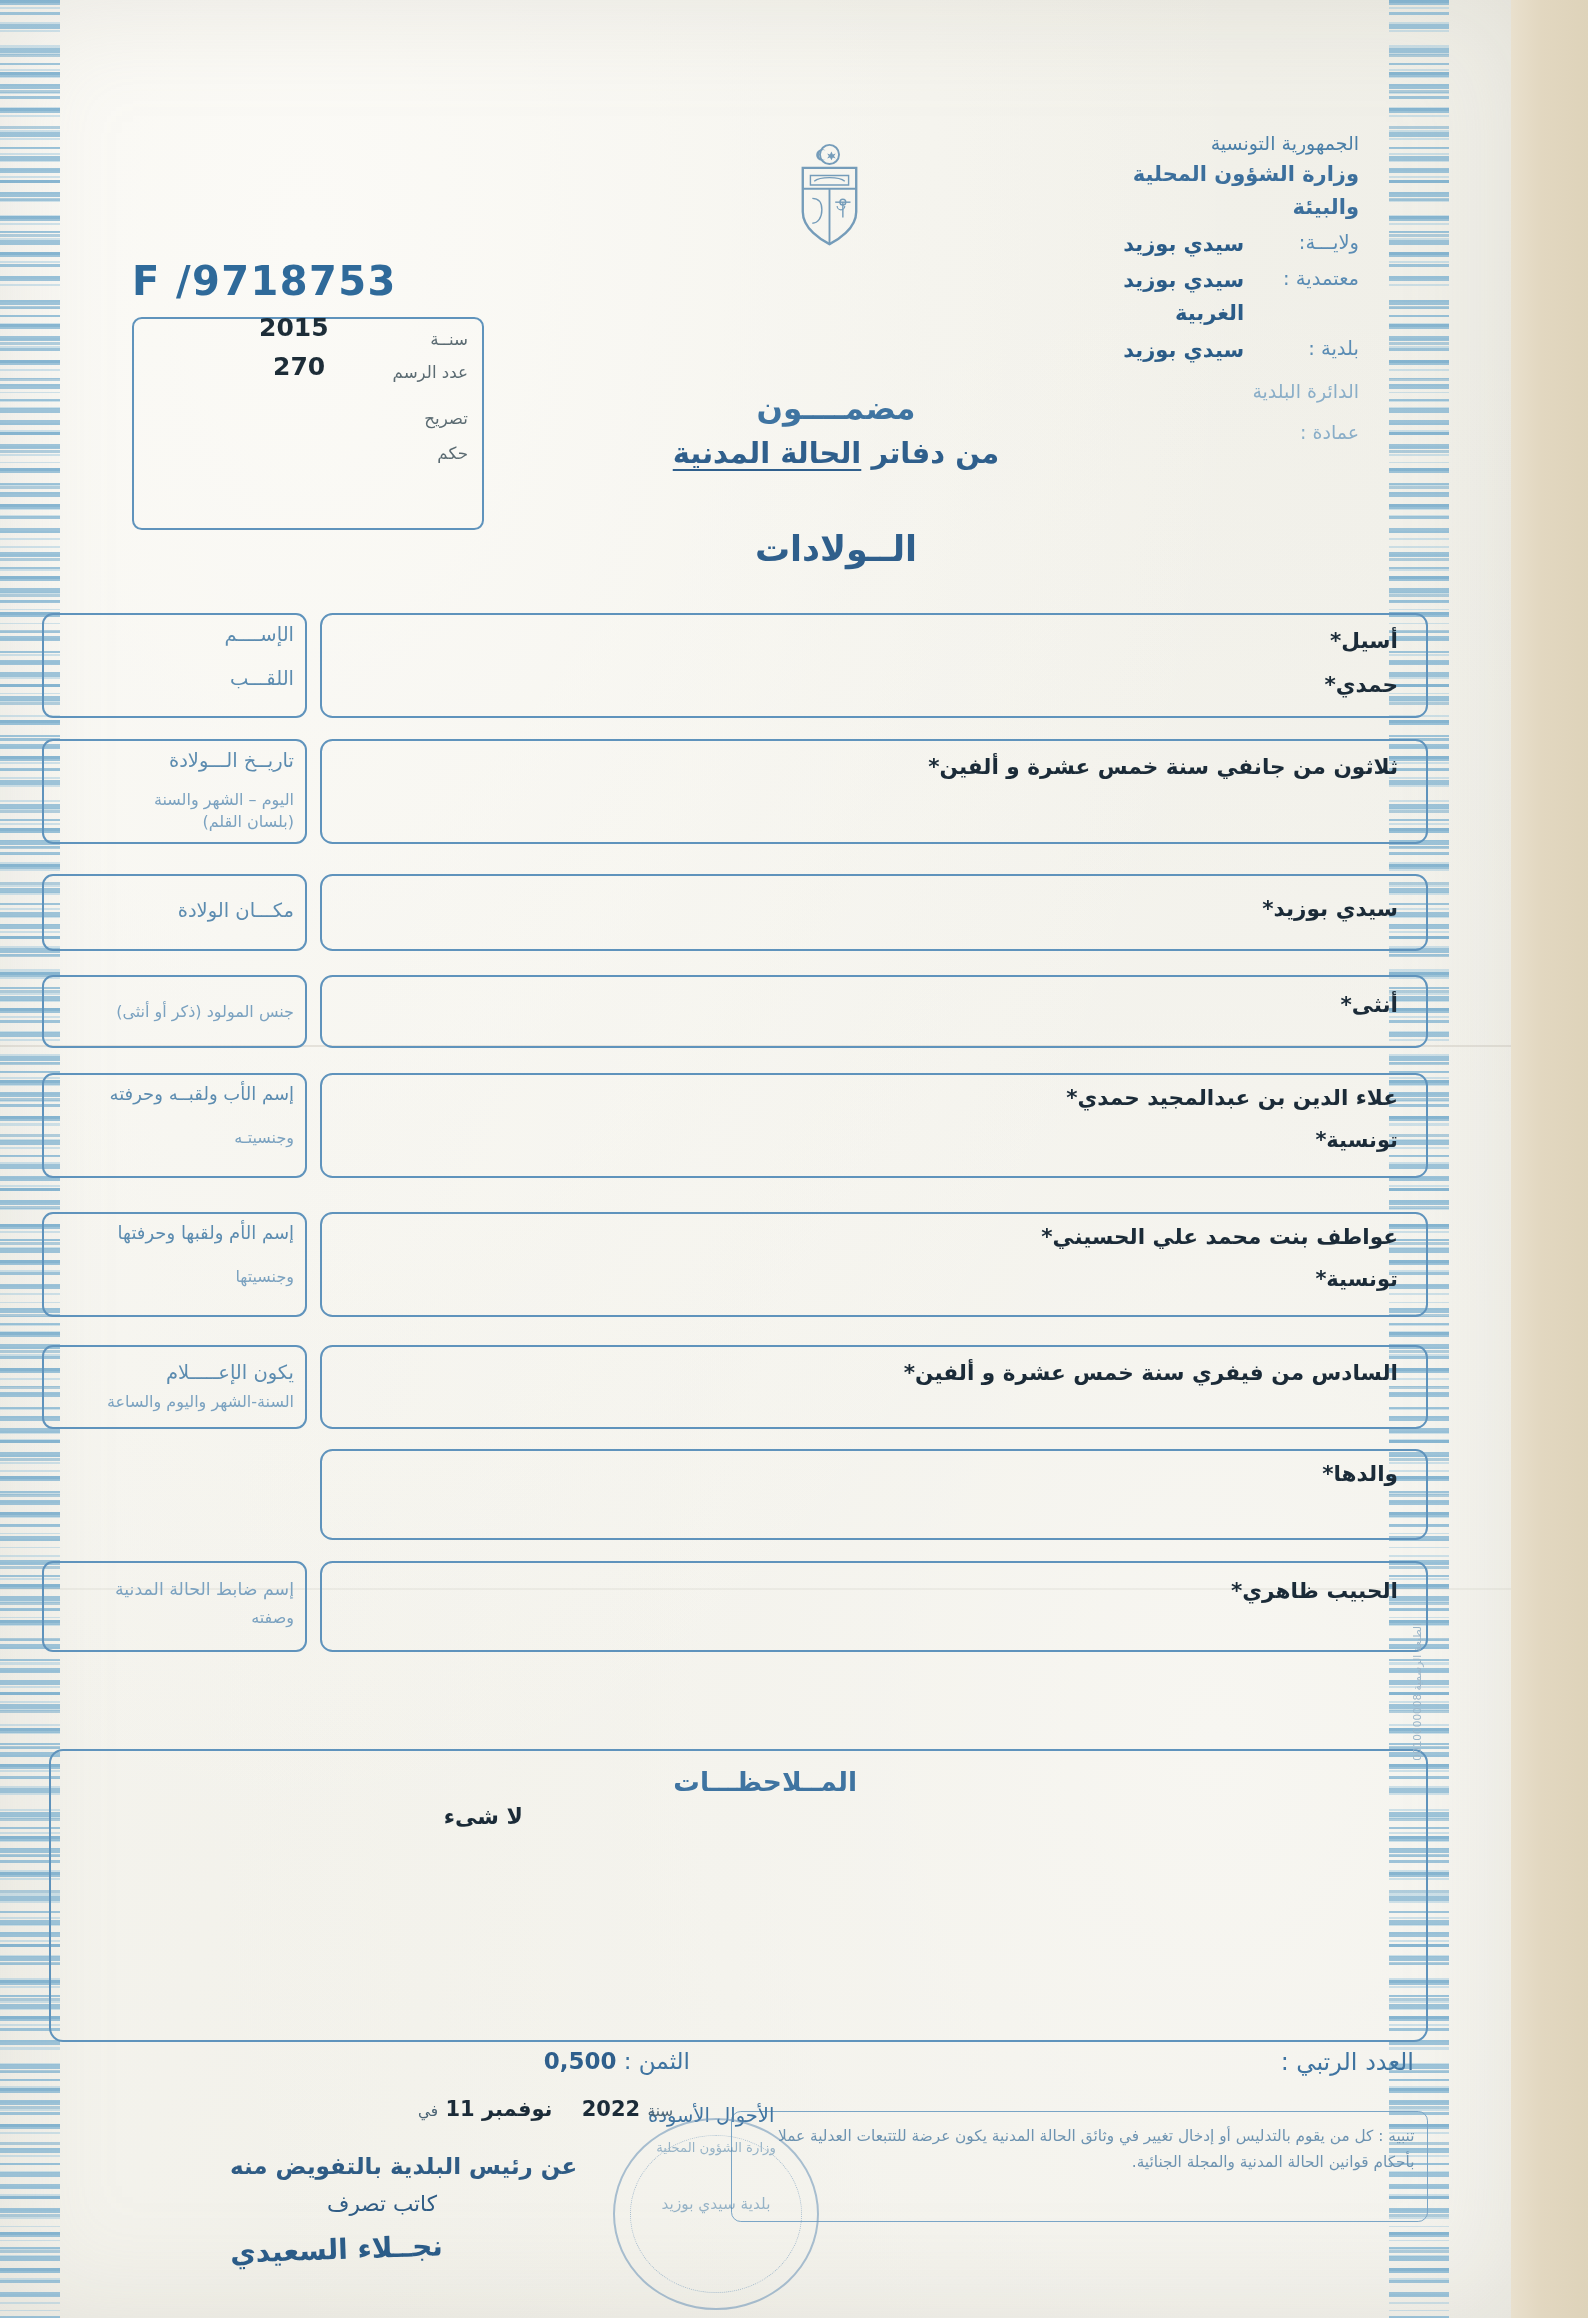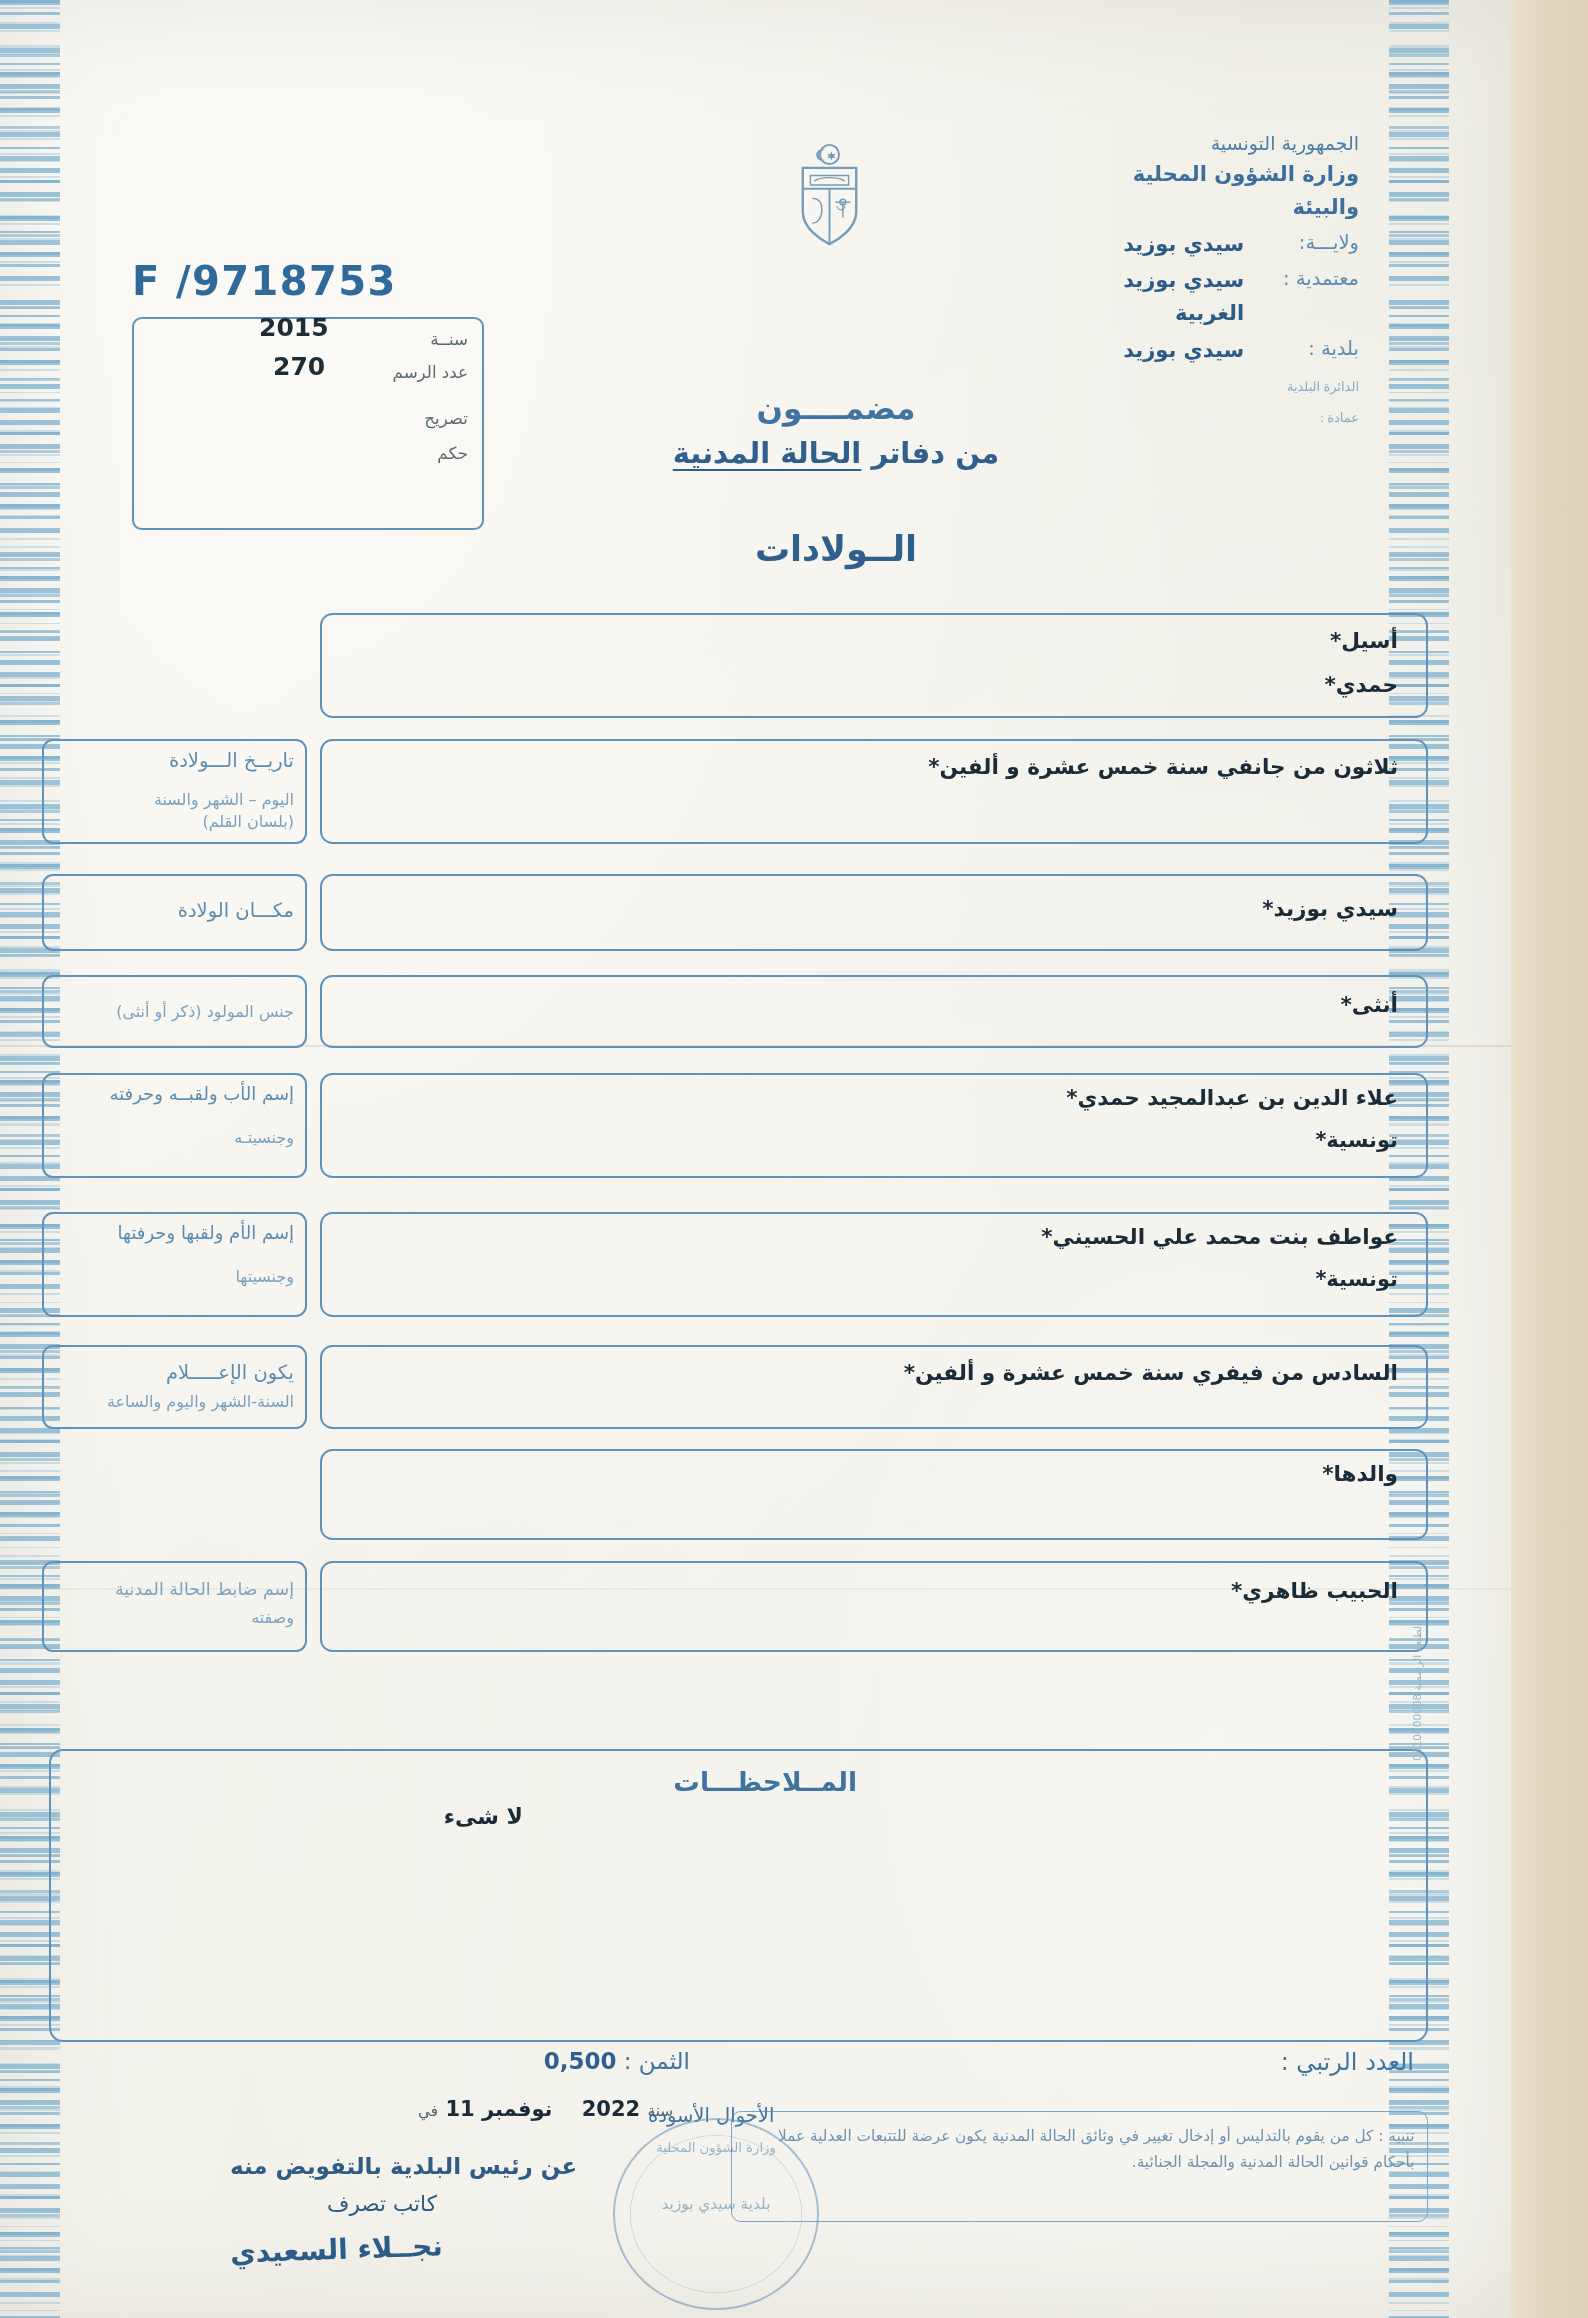--- a/index.html
+++ b/index.html
@@ -58,21 +58,21 @@
   
   #hdr-right{
     position:absolute;right:160px;top:129px;width:307px;
     text-align:right;color:#4a7fa8;font-size:19px;line-height:1.55;
   }
   #hdr-right .ministry{font-size:21px;font-weight:bold;color:#3c6f9c;letter-spacing:0;}
   #hdr-right .lab{font-size:19.5px;color:#5a8cb4;}
   #hdr-right .val{font-weight:bold;color:#2b5c88;font-size:21px;}
   #hdr-right .row{display:flex;justify-content:flex-start;gap:9.8px;margin-top:4.2px;}
   #hdr-right .row .lab{min-width:105px;}
-  #hdr-right .thin{color:#8aaec8;font-size:13px;margin-top:11px;font-family:Liberation Serif, serif;}
+  #hdr-right .thin{color:#8aaec8;font-size:19px;margin-top:11px;}
 
   
   #emblem{position:absolute;left:791px;top:143px;width:77px;height:105px;}
   #emblem svg{width:100%;height:100%;opacity:.75;}
 
   
   #title-center{
     position:absolute;left:641px;top:390px;width:390px;text-align:center;
     color:#3f74a1;
   }
@@ -235,20 +235,24 @@
 
   <div id="title-center">
     <div class="t1">مضمــــون</div>
     <div class="t2">
       <span>من دفاتر</span>
       <u>الحالة المدنية</u>
     </div>
   </div>
   <div id="title-big">الــولادات</div>
 
+  <div class="lbl-box" style="top:613px;height:105px">
+    <div class="l1">الإســــم</div>
+    <div class="l1" style="margin-top:18px">اللقـــب</div>
+  </div>
   <div class="val-box" style="top:613px;height:105px">
     <div class="hand" style="top:12.5px">أسيل*</div>
     <div class="hand" style="top:57px">حمدي*</div>
   </div>
 
   <div class="lbl-box" style="top:739px;height:105px">
     <div class="l1">تاريــخ الـــولادة</div>
     <div class="l2" style="white-space:pre-line;margin-top:15px">اليوم – الشهر والسنة
 (بلسان القلم)</div>
   </div>

